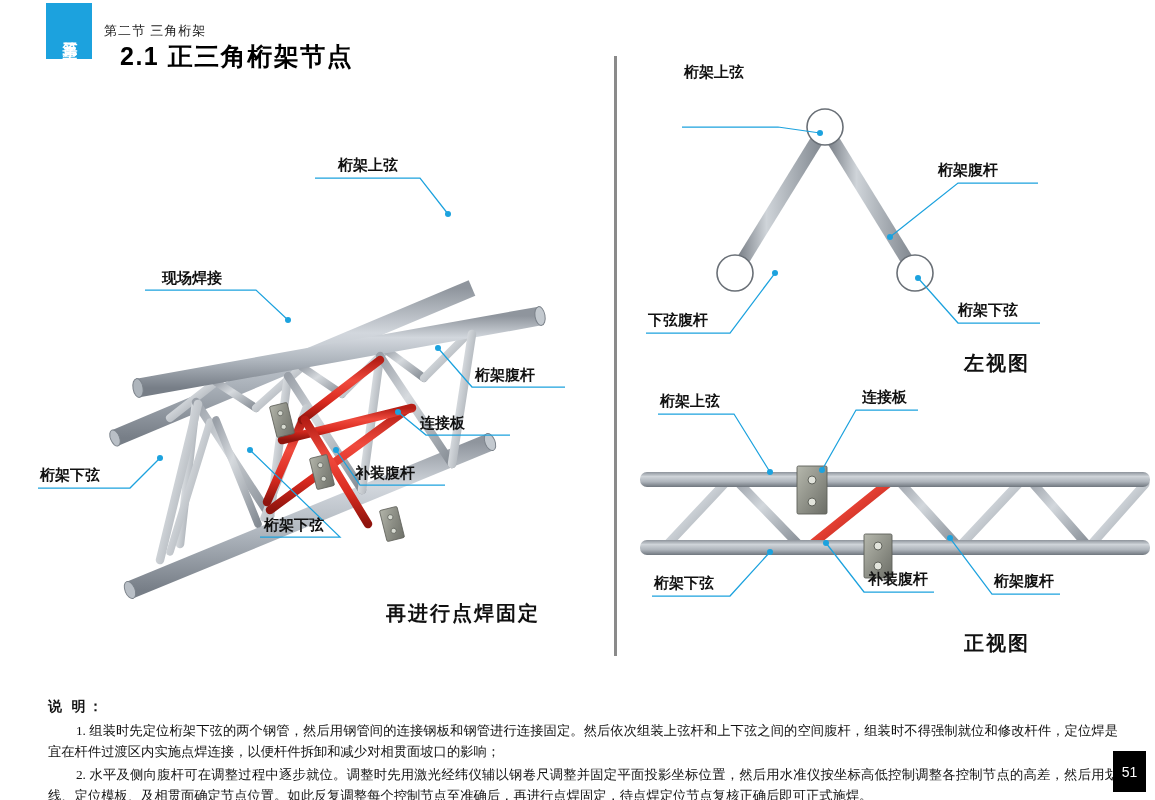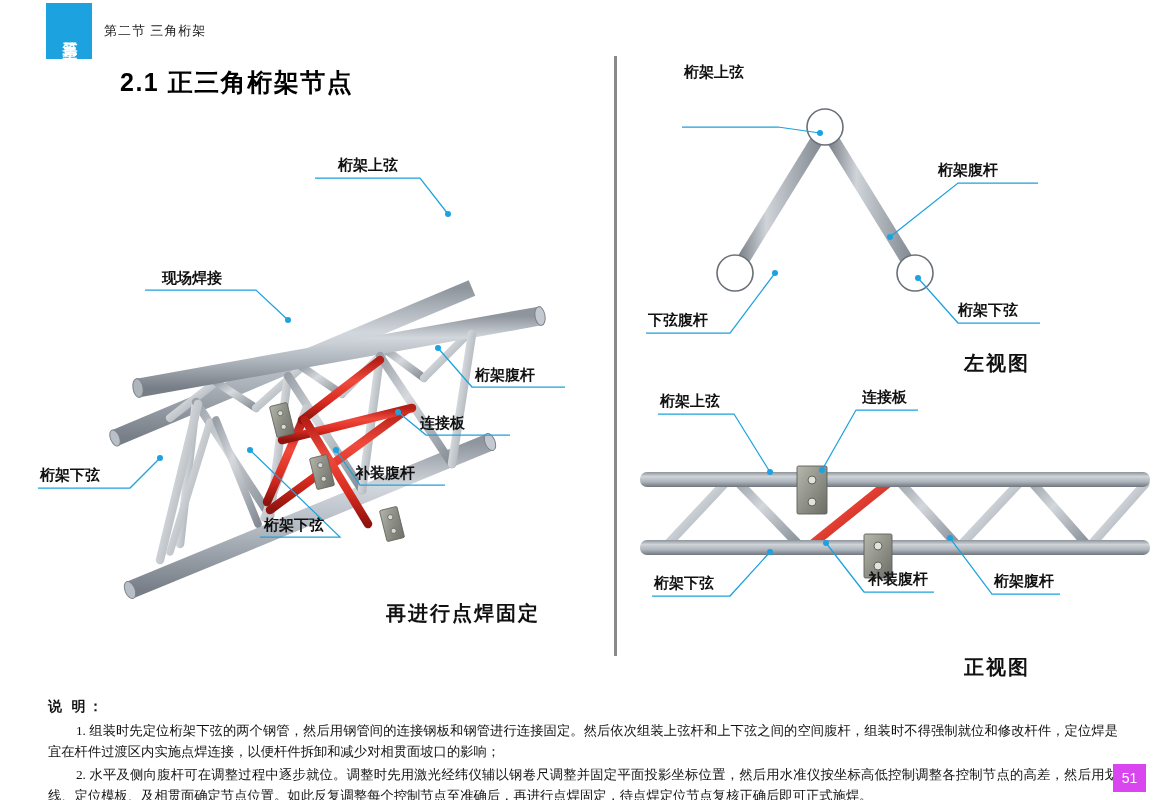--- a/index.html
+++ b/index.html
@@ -26,21 +26,20 @@
     letter-spacing:1px;
   }
   .section-line{
     position:absolute;left:104px;top:22px;
     font-size:13px;letter-spacing:1px;color:#1a1a1a;
   }
   .page-title{
     position:absolute;left:120px;top:40px;
     font-size:25px;font-weight:bold;letter-spacing:1.5px;color:#000;
     font-family:"Liberation Sans","DejaVu Sans",sans-serif;
-    margin-top:26px;
   }
 
   
   .divider{
     position:absolute;left:614px;top:56px;width:3px;height:600px;
     background:#8a8a8a;
   }
 
   
   .iso-wrap{position:absolute;left:20px;top:120px;width:580px;height:500px;}
@@ -49,36 +48,36 @@
   svg{display:block;overflow:visible;}
 
   .fig-caption{
     position:absolute;text-align:right;
     font-size:20px;font-weight:bold;letter-spacing:2px;
     font-family:"Liberation Sans","DejaVu Sans",serif;
     color:#111;
   }
   #cap-iso{left:200px;top:600px;width:340px;}
   #cap-left{left:790px;top:350px;width:240px;}
-  #cap-front{left:790px;top:630px;width:240px;margin-top:24px;}
+  #cap-front{left:790px;top:630px;width:240px;}
 
   
   .notes{
     position:absolute;left:48px;top:658px;width:1070px;
     font-size:13.3px;line-height:1.62;color:#111;
     font-family:"Liberation Serif","DejaVu Serif",serif;
     margin-top:38px;
   }
   .notes-title{font-weight:bold;letter-spacing:3px;font-size:14px;}
   .note-p{text-align:justify;text-indent:2.1em;margin-top:1px;}
 
   
   .page-num{
     position:absolute;right:9px;bottom:8px;
-    width:33px;height:28px;background:#d946ef;color:#fff;
+    width:33px;height:41px;background:#000000;color:#fff;
     display:flex;align-items:center;justify-content:center;
     font-size:14px;font-family:"Liberation Sans","DejaVu Sans",sans-serif;
   }
 
   
   .lbl{
     font-family:"Liberation Sans","DejaVu Sans",sans-serif;
     font-size:15px;font-weight:bold;fill:#111;
   }
   .leader{fill:none;stroke:#1CA2DE;stroke-width:1.25;}

